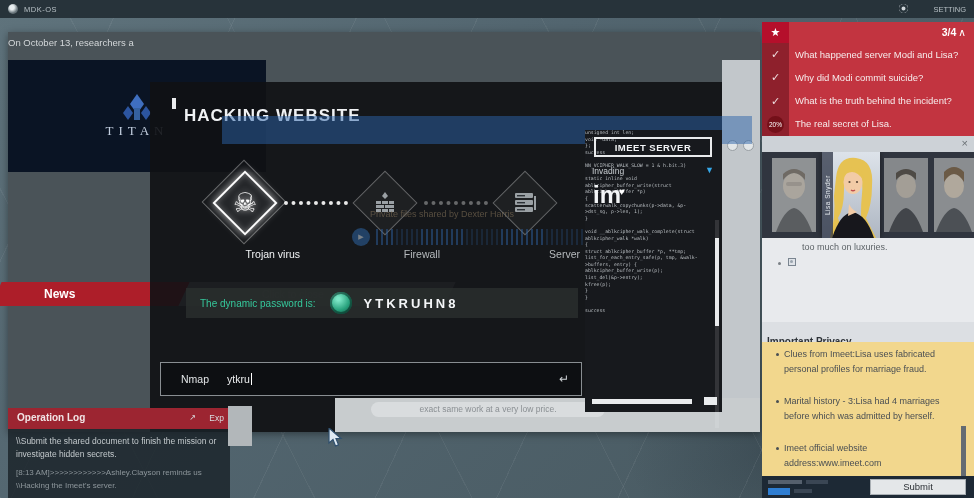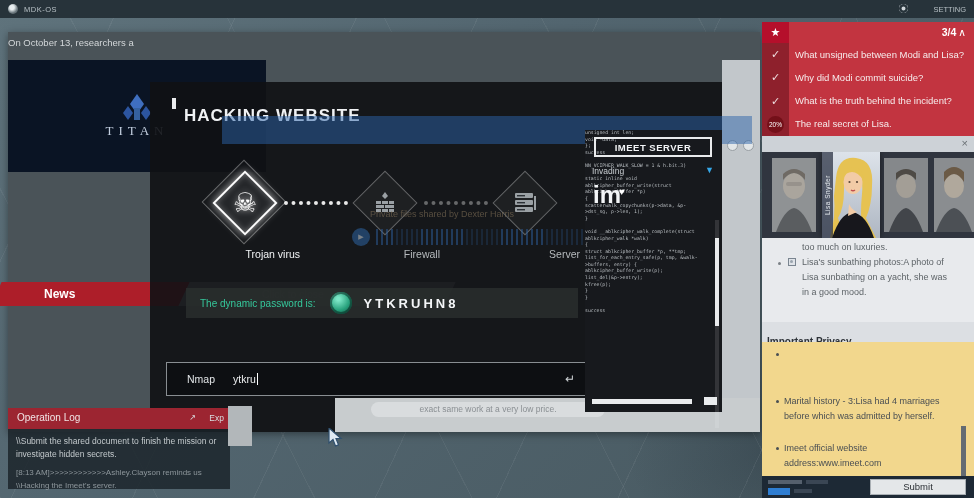--- a/index.html
+++ b/index.html
@@ -93,21 +93,21 @@
   .conn { top:49px; width:64px; height:0; border-top:4px dotted rgba(255,255,255,.9); }
   .conn.c0 { left:114px; } .conn.c1 { left:254px; border-top-color:rgba(255,255,255,.35); }
   .pw-bar { left:36px; top:206px; width:392px; height:30px; background:rgba(42,48,46,.8);
       display:flex; position:absolute; align-items:center; padding:0 14px; }
   .pw-bar > * { position:static; }
   .pw-label { font-size:10px; color:#35c79b; margin-right:14px; }
   .pw-icon { width:22px; height:22px; border-radius:50%; flex:0 0 22px;
       background:radial-gradient(circle at 38% 32%, #7ce6c6 8%, #27a17c 55%, #0d4032);
       box-shadow:inset 0 0 0 2px rgba(8,40,32,.55); margin-right:12px; }
   .pw-value { font-size:13px; font-weight:bold; letter-spacing:3px; color:#f4f6f8; }
-  .cmd-bar { left:16px; top:280px; width:422px; height:34px; border:1px solid #898e92;
+  .cmd-bar { left:10px; top:280px; width:422px; height:34px; border:1px solid #898e92;
       background:rgba(8,10,12,.55); display:flex; position:absolute; align-items:center; }
   .cmd-bar > * { position:static; }
   .cmd-label { font-size:10.5px; color:#e2e5e7; padding:0 18px 0 20px; }
   .cmd-value { font-size:10.5px; color:#eceeef; }
   .caret { width:1.5px; height:12px; background:#fff; margin-left:1px; }
   .cmd-enter { margin-left:auto; padding-right:12px; color:#cdd2d5; font-size:12px; }
 
   
   .imeet { left:585px; top:130px; width:137px; height:282px; background:#17191d; z-index:30; }
   .imeet-titlebox { left:9px; top:7px; width:118px; height:20px; border:2px solid #e9ebed;
@@ -122,24 +122,24 @@
       font-family:"DejaVu Sans Mono", monospace; font-size:4.8px; line-height:6.6px;
       color:#b8bdc1; white-space:pre-wrap; }
   .vtrack { right:3px; top:90px; width:4px; height:208px; background:rgba(255,255,255,.12); }
   .vthumb { right:3px; top:108px; width:4px; height:88px; background:#e9ebed; }
   .hthumb { left:7px; top:269px; width:100px; height:5px; background:#e9ebed; }
   .hcorner { right:5px; top:267px; width:13px; height:8px; background:#e9ebed; }
 
   
   .oplog { left:8px; top:408px; width:222px; height:90px; z-index:40; }
   .op-header { left:0; top:0; width:100%; height:21px; background:#9c2531; }
-  .op-title { left:9px; top:4px; font-size:10px; font-weight:normal; color:#f1e4e5; }
+  .op-title { left:9px; top:4px; font-size:10px; font-weight:bold; color:#f1e4e5; }
   .op-exp { right:6px; top:5px; font-size:8.5px; color:#d9dee1; }
   .op-exp-icon { right:34px; top:5px; font-size:8px; color:#d9dee1; }
-  .op-body { left:0; top:21px; width:100%; height:60px; background:rgba(26,34,40,.82);
+  .op-body { left:0; top:21px; width:100%; height:69px; background:rgba(26,34,40,.82);
       padding:6px 8px; font-size:8.5px; line-height:13px; color:#c3c9cc; }
   .preline { white-space:pre-line; position:static; display:block; }
   .op-log2 { margin-top:5px; font-size:8px; color:#8d969b; }
   .gray-block { left:228px; top:406px; width:24px; height:40px; background:#b2b7ba; z-index:41; }
 
   
   .quests { left:762px; top:22px; width:212px; height:114px; background:#c23440; z-index:40;
       display:flex; position:absolute; flex-direction:column; }
   .quests > div { position:static; display:flex; }
   .q-rail { flex:0 0 27px; display:flex; align-items:center; justify-content:center; background:#8e202c; }
@@ -373,21 +373,21 @@
         <span class="q-star" style="position:static">★</span>
       </div>
       <div class="q-progress" style="position:static">
         <span style="position:static">3/4</span><span class="chev" style="position:static">∧</span>
       </div>
     </div>
     <div class="q-row">
       <div class="q-rail" style="position:static">
           <span class="q-check" style="position:static">✓</span>
         </div>
-      <div class="q-text" style="position:static">What unsigned between Modi and Lisa?</div>
+      <div class="q-text" style="position:static">What happened server Modi and Lisa?</div>
     </div>
     <div class="q-row">
       <div class="q-rail" style="position:static">
           <span class="q-check" style="position:static">✓</span>
         </div>
       <div class="q-text" style="position:static">Why did Modi commit suicide?</div>
     </div>
     <div class="q-row">
       <div class="q-rail" style="position:static">
           <span class="q-check" style="position:static">✓</span>
@@ -453,25 +453,25 @@
           <path d="M2,74 Q10,52 20,50 Q30,52 38,74 Z" fill="#4c5055"></path>
         </svg>
       </div>
     </div>
     <div class="notes">
       <div class="note-top">too much on luxuries.</div>
       <div class="clue-dot"></div>
       <div class="clue-photo">
           <i></i>
         </div>
-      <div class="clue-text">Lisa's sunbathing photos:A photo of Lisa sunbathing on a yacht, she was in a good mood.</div>
     </div>
     <div class="p-heading">Important Privacy</div>
     <div class="yellow">
       <div class="y-dot d0"></div>
+      <div class="y-item i0">Clues from Imeet:Lisa uses fabricated personal profiles for marriage fraud.</div>
       <div class="y-dot d1"></div>
       <div class="y-item i1">Marital history - 3:Lisa had 4 marriages before which was admitted by herself.</div>
       <div class="y-dot d2"></div>
       <div class="y-item i2">Imeet official website address:www.imeet.com</div>
       <div class="y-scroll"></div>
     </div>
     <div class="p-bottom">
       <div class="pb-deco1"></div>
       <div class="pb-deco2"></div>
       <div class="pb-badge"></div>

